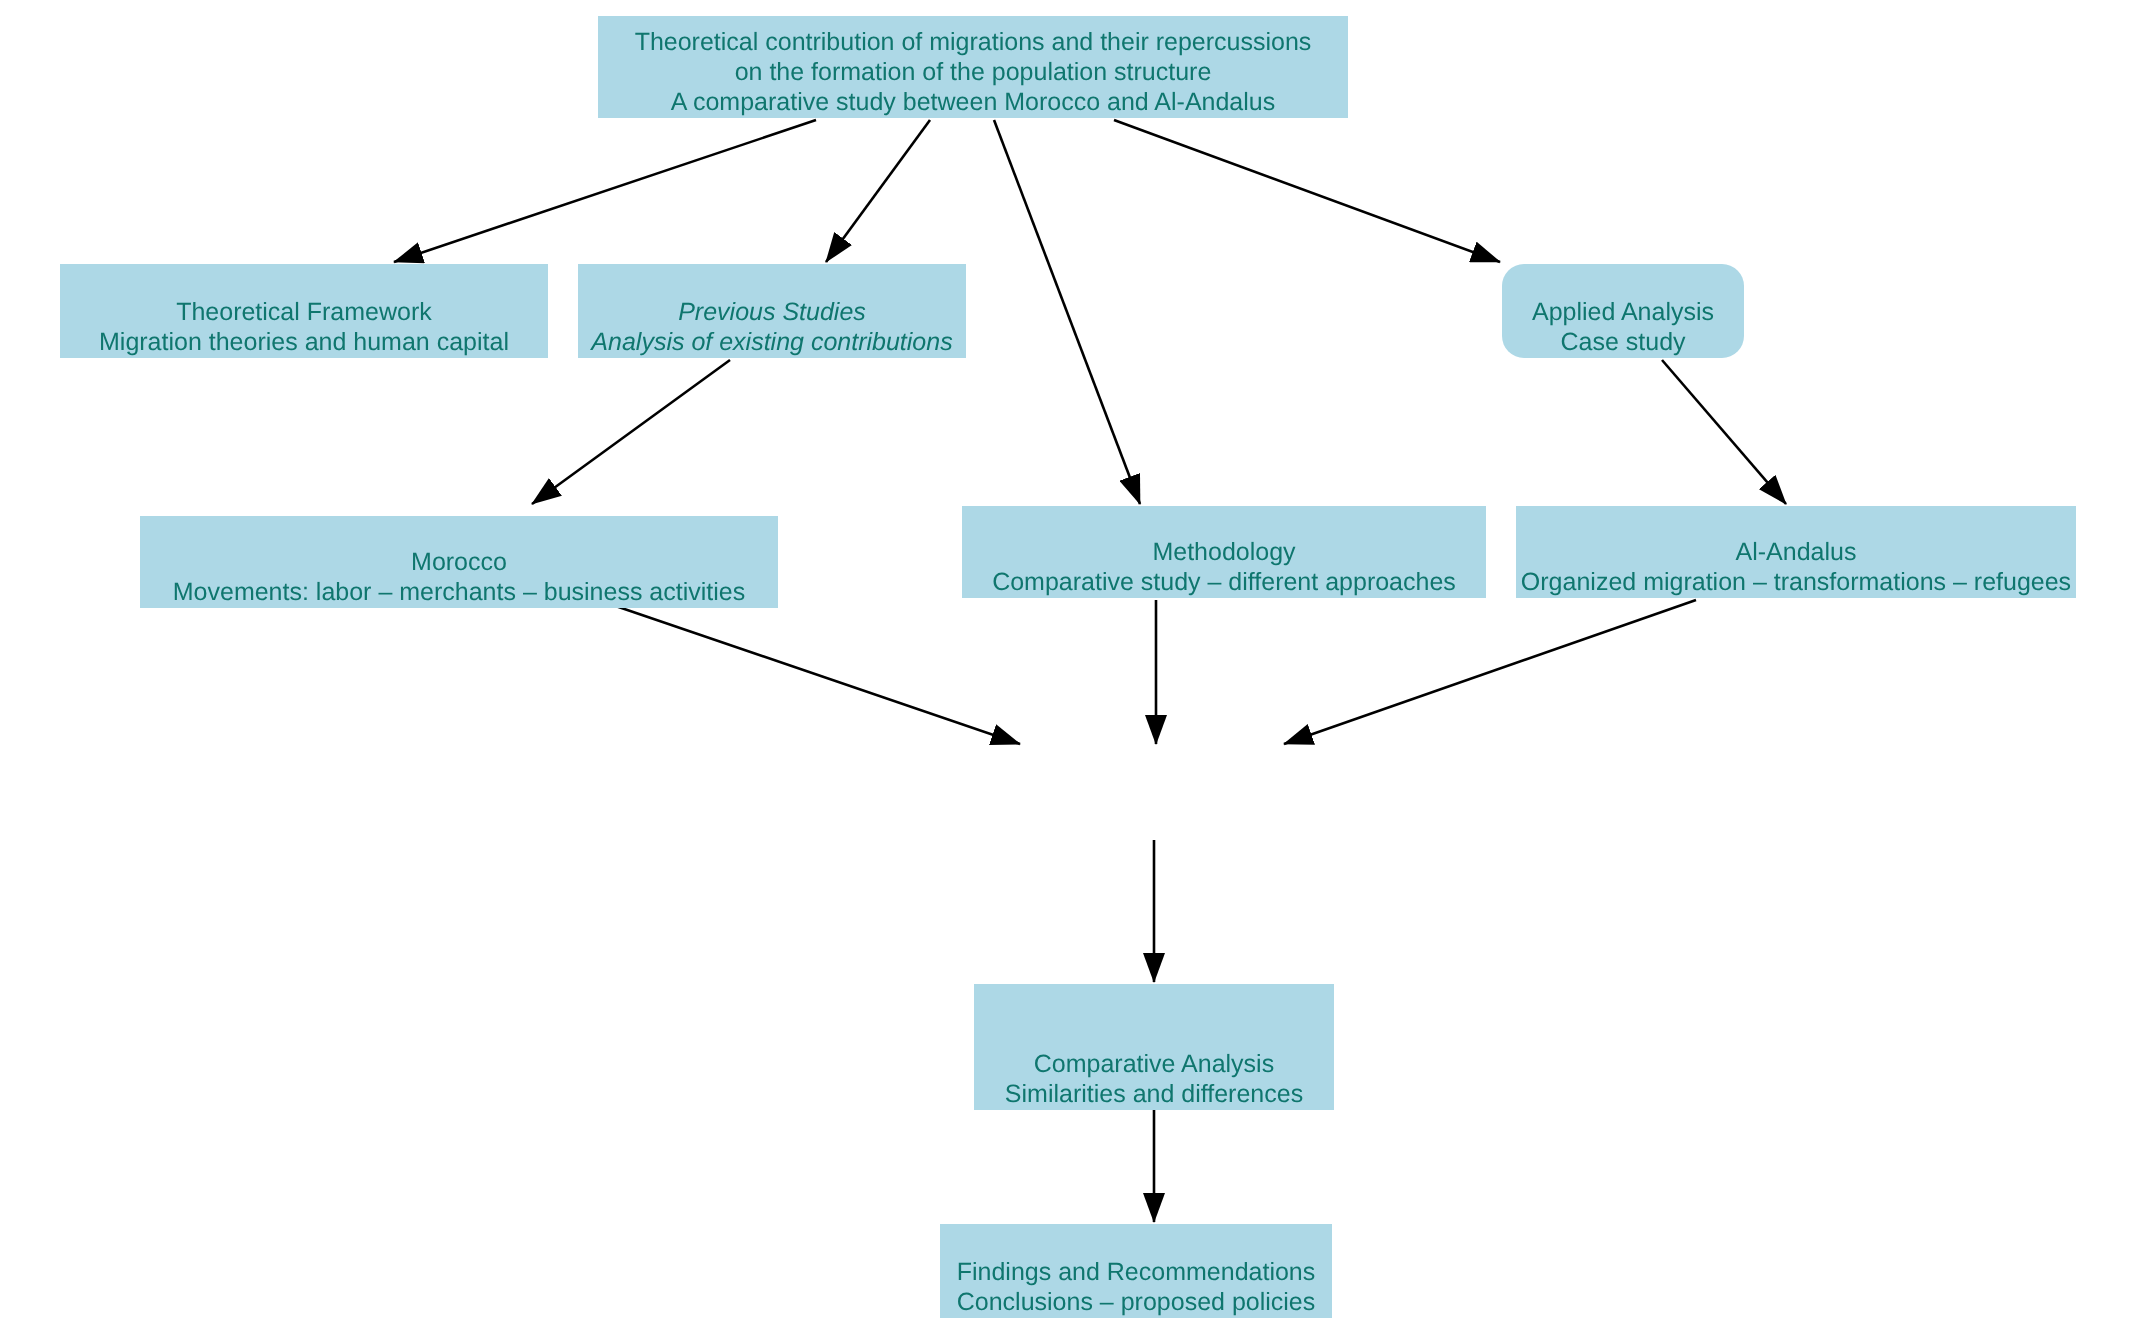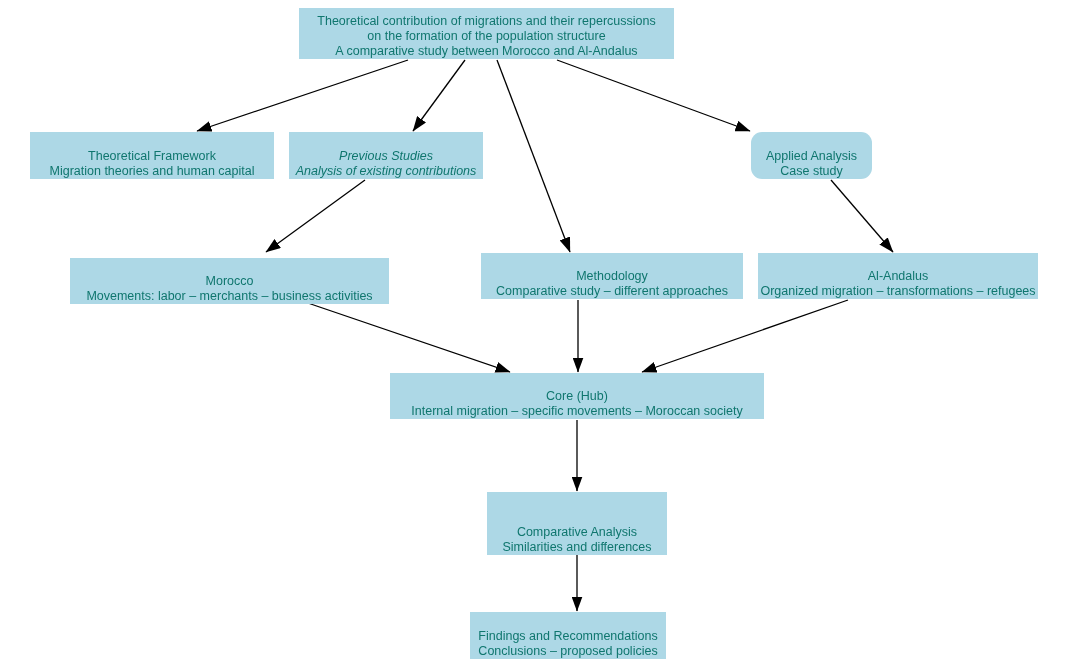--- a/index.html
+++ b/index.html
@@ -109,24 +109,20 @@
   <div class="node n-meth">
     <div class="nl">Methodology</div>
     <div class="nl">Comparative study – different approaches</div>
   </div>
 
   <div class="node n-alandalus">
     <div class="nl">Al-Andalus</div>
     <div class="nl">Organized migration – transformations – refugees</div>
   </div>
 
-  <div class="node n-core">
-    <div class="nl">Core (Hub)</div>
-    <div class="nl">Internal migration – specific movements – Moroccan society</div>
-  </div>
 
   <div class="node n-comp">
     <div class="nl">Comparative Analysis</div>
     <div class="nl">Similarities and differences</div>
   </div>
 
   <div class="node n-findings">
     <div class="nl">Findings and Recommendations</div>
     <div class="nl">Conclusions – proposed policies</div>
   </div>

